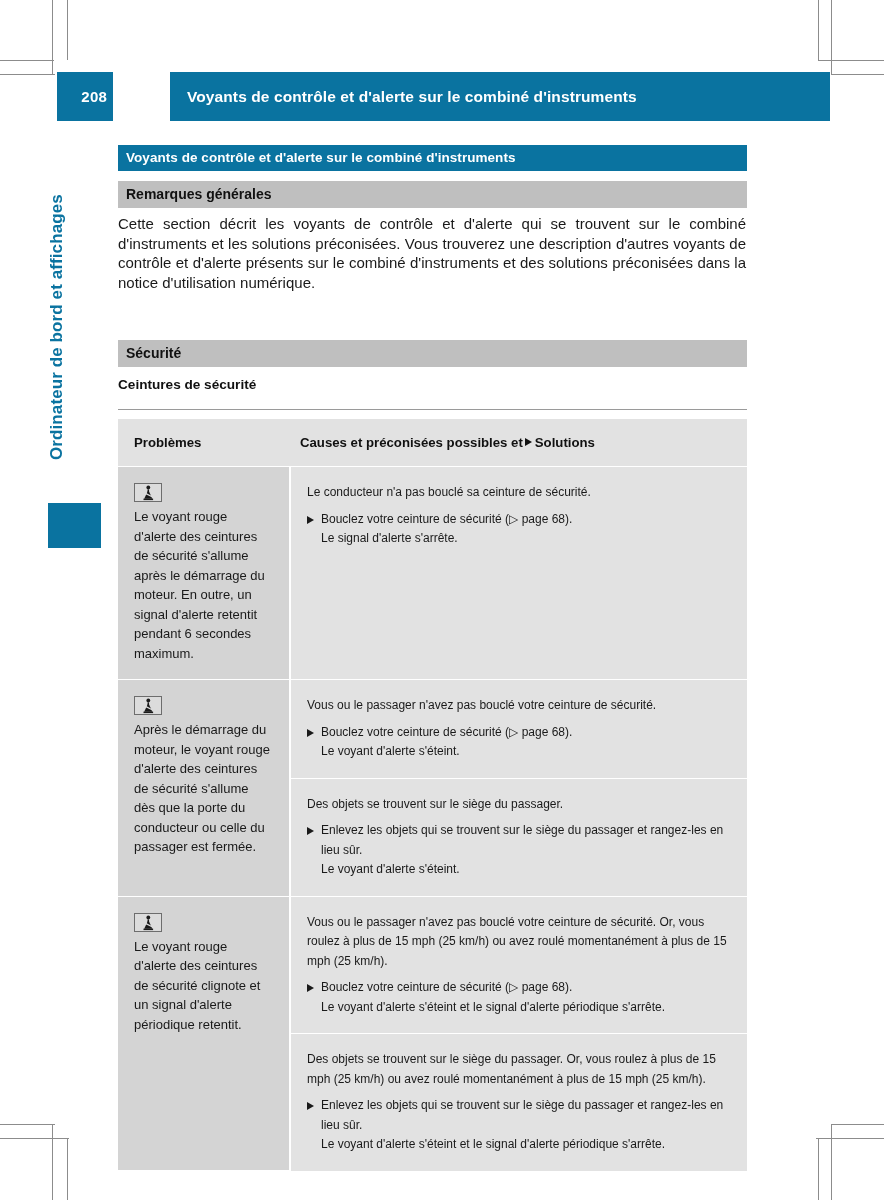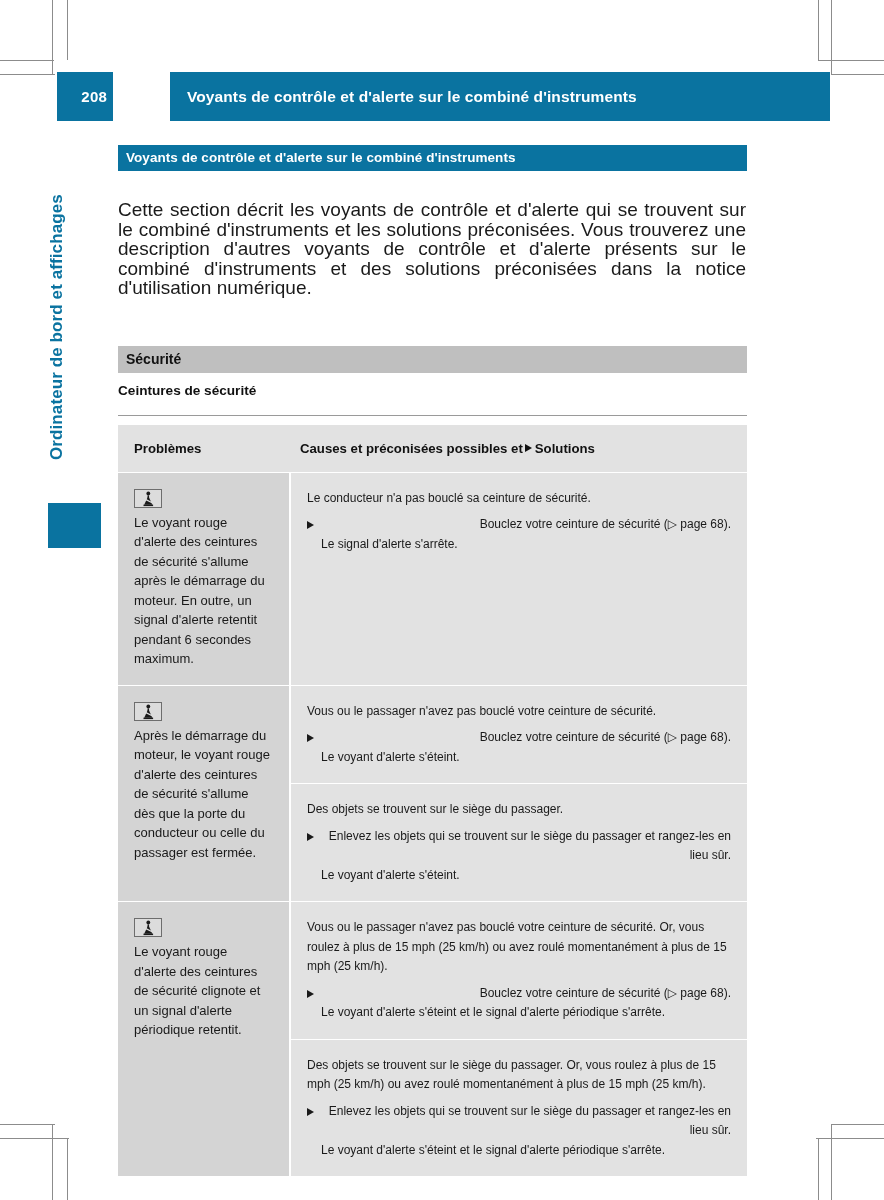--- a/index.html
+++ b/index.html
@@ -116,23 +116,23 @@
   .bar-gray {
     background: #bfbfbf;
     color: #111111;
     font-size: 14px;
     font-weight: bold;
     padding: 5px 8px 6px 8px;
     box-sizing: border-box;
     margin-top: 10px;
   }
   .body-para {
-    font-size: 19px;
+    font-size: 15px;
     line-height: 19.6px;
-    margin-top: 29px;
+    margin-top: 6px;
     color: #1a1a1a;
     text-align: justify;
     padding-right: 1px;
   }
 
   .section-gray {
     background: #bfbfbf;
     color: #111111;
     font-size: 14px;
     font-weight: bold;
@@ -203,21 +203,20 @@
     position: relative;
     box-sizing: border-box;
   }
   .tel-icon svg { display: block; margin: 1px auto 0 auto; }
 
   .lead { margin: 0 0 0 0; }
   .bullet-block { margin-top: 7px; }
   .bullet-line {
     position: relative;
     padding-left: 14px;
-    text-align: right;
   }
   .bullet-line::before {
     content: "";
     position: absolute;
     left: 0px;
     top: 6px;
     width: 0; height: 0;
     border-left: 7px solid #1a1a1a;
     border-top: 4.5px solid transparent;
     border-bottom: 4.5px solid transparent;
@@ -267,20 +266,21 @@
 
 <div class="side-rail">
   <div class="side-title">Ordinateur de bord et affichages</div>
   <div class="side-tab"></div>
 </div>
 
 <div class="content">
 
   <div class="bar-blue">Voyants de contrôle et d'alerte sur le combiné d'instruments</div>
 
+  <div class="bar-gray">Remarques générales</div>
 
   <div class="body-para">Cette section décrit les voyants de contrôle et d'alerte qui se trouvent sur le combiné d'instruments et les solutions préconisées. Vous trouverez une description d'autres voyants de contrôle et d'alerte présents sur le combiné d'instruments et des solutions préconisées dans la notice d'utilisation numérique.</div>
 
   <div class="section-gray">Sécurité</div>
 
   <div class="subsection">Ceintures de sécurité</div>
 
   <table class="tbl">
     <colgroup>
         <col class="col-left">

